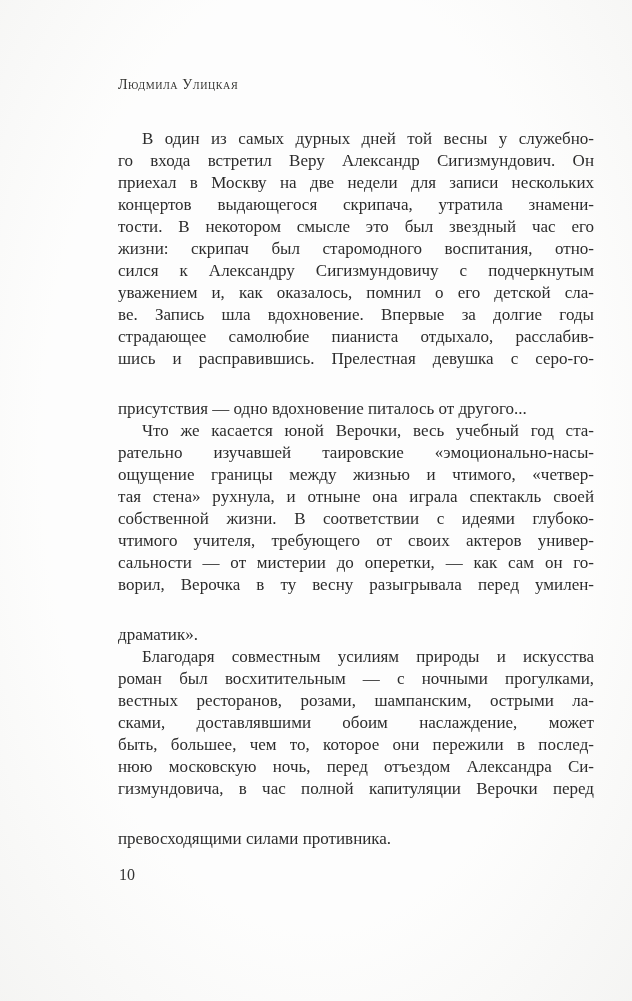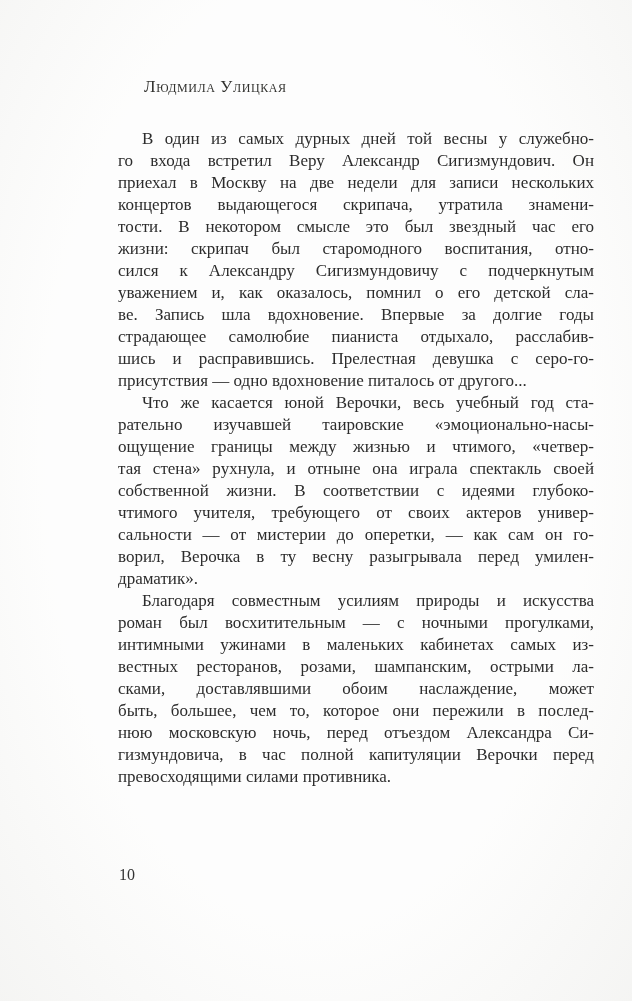--- a/index.html
+++ b/index.html
@@ -14,25 +14,24 @@
     background: #fbfbfa;
     background-image: radial-gradient(ellipse at 50% 45%, rgba(255,255,255,0.6) 60%, rgba(225,225,222,0.25) 100%);
     overflow: hidden;
     font-family: "Liberation Serif", "DejaVu Serif", serif;
     color: #2c2c2c;
   }
   .running-header {
     position: absolute;
     left: 118px;
     top: 77px;
-    font-size: 17px;
+    font-size: 14px;
     font-variant: small-caps;
     letter-spacing: 0.6px;
     color: #333330;
-    margin-left: 26px;
   }
   .body-text {
     position: absolute;
     left: 118px;
     top: 128px;
     width: 476px;
   }
   .line {
     height: 22px;
     line-height: 22px;
@@ -40,20 +39,21 @@
     text-align: justify;
     text-align-last: justify;
     white-space: nowrap;
     color: #2c2c2c;
   }
   .line.indent {
     padding-left: 24px;
   }
   .line.plast {
     text-align-last: left;
+    margin-top: 28px;
   }
   .page-number {
     position: absolute;
     left: 119px;
     top: 866px;
     font-size: 16px;
     color: #333;
   }
 </style>
 </head>
@@ -79,21 +79,20 @@
       <div class="line">рательно изучавшей таировские «эмоционально-насы-</div>
       <div class="line">ощущение границы между жизнью и чтимого, «четвер-</div>
       <div class="line">тая стена» рухнула, и отныне она играла спектакль своей</div>
       <div class="line">собственной жизни. В соответствии с идеями глубоко-</div>
       <div class="line">чтимого учителя, требующего от своих актеров универ-</div>
       <div class="line">сальности — от мистерии до оперетки, — как сам он го-</div>
       <div class="line">ворил, Верочка в ту весну разыгрывала перед умилен-</div>
       <div class="line plast">драматик».</div>
       <div class="line indent">Благодаря совместным усилиям природы и искусства</div>
       <div class="line">роман был восхитительным — с ночными прогулками,</div>
-      <div class="line">интимными ужинами в маленьких кабинетах самых из-</div>
       <div class="line">вестных ресторанов, розами, шампанским, острыми ла-</div>
       <div class="line">сками, доставлявшими обоим наслаждение, может</div>
       <div class="line">быть, большее, чем то, которое они пережили в послед-</div>
       <div class="line">нюю московскую ночь, перед отъездом Александра Си-</div>
       <div class="line">гизмундовича, в час полной капитуляции Верочки перед</div>
       <div class="line plast">превосходящими силами противника.</div>
     </div>
 
   <div class="page-number">10</div>
 </div>

